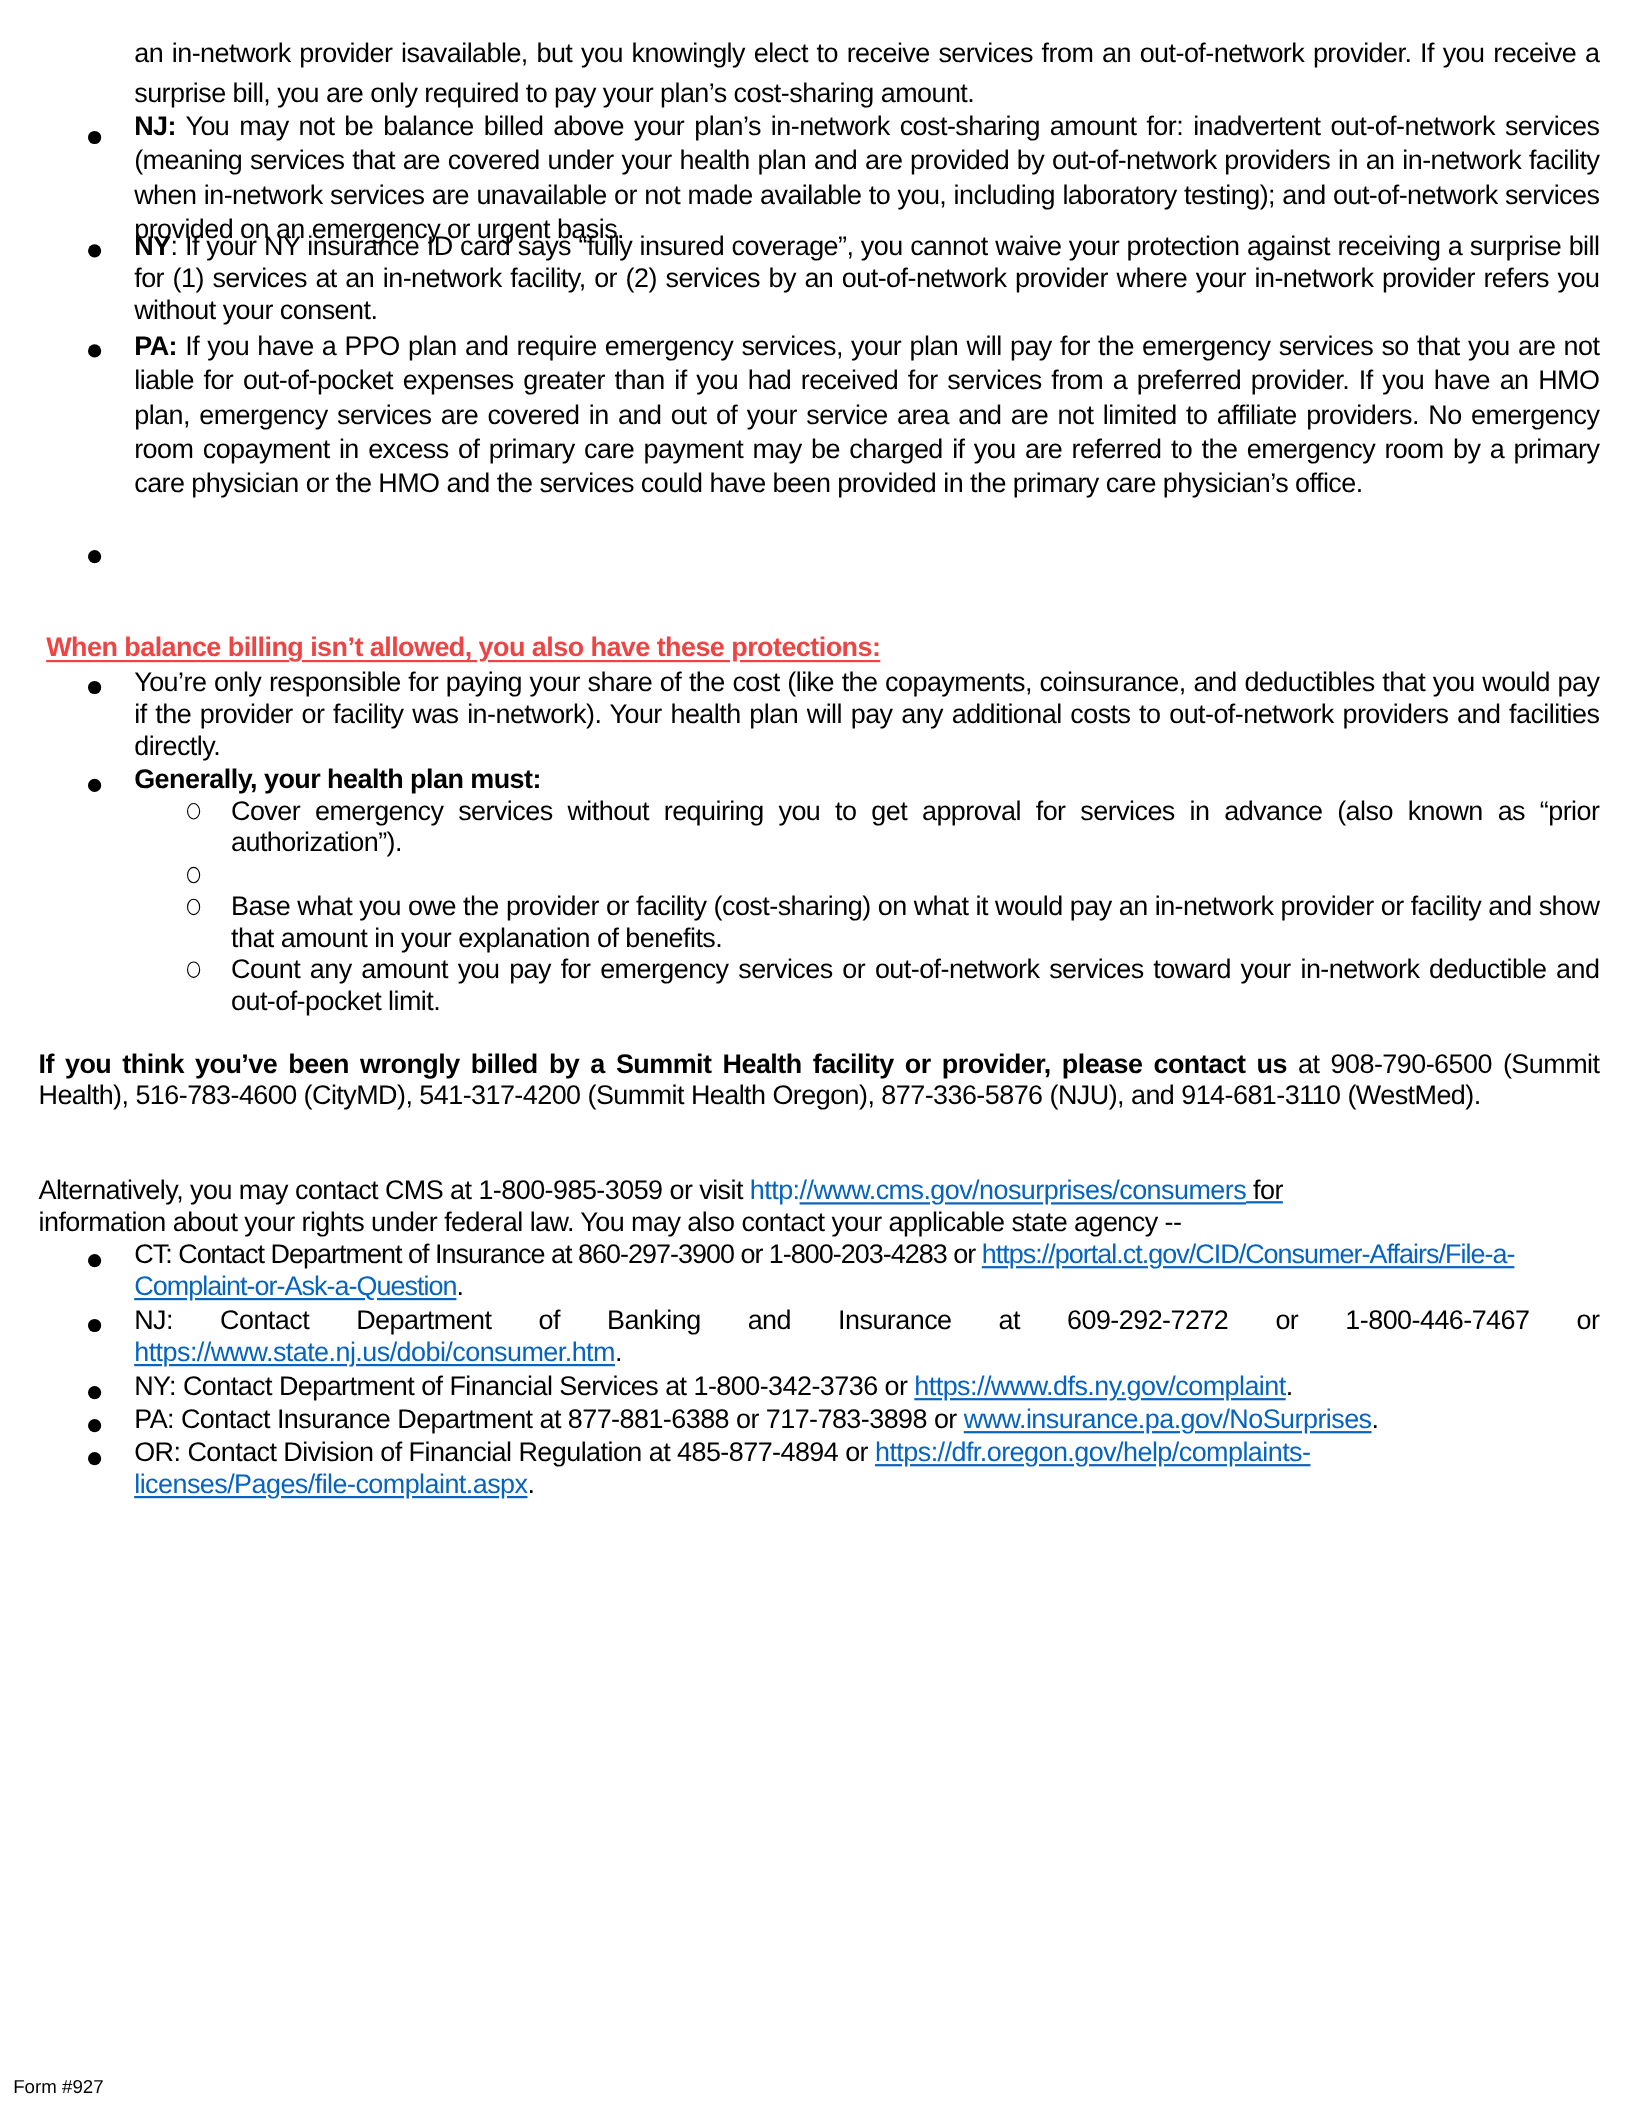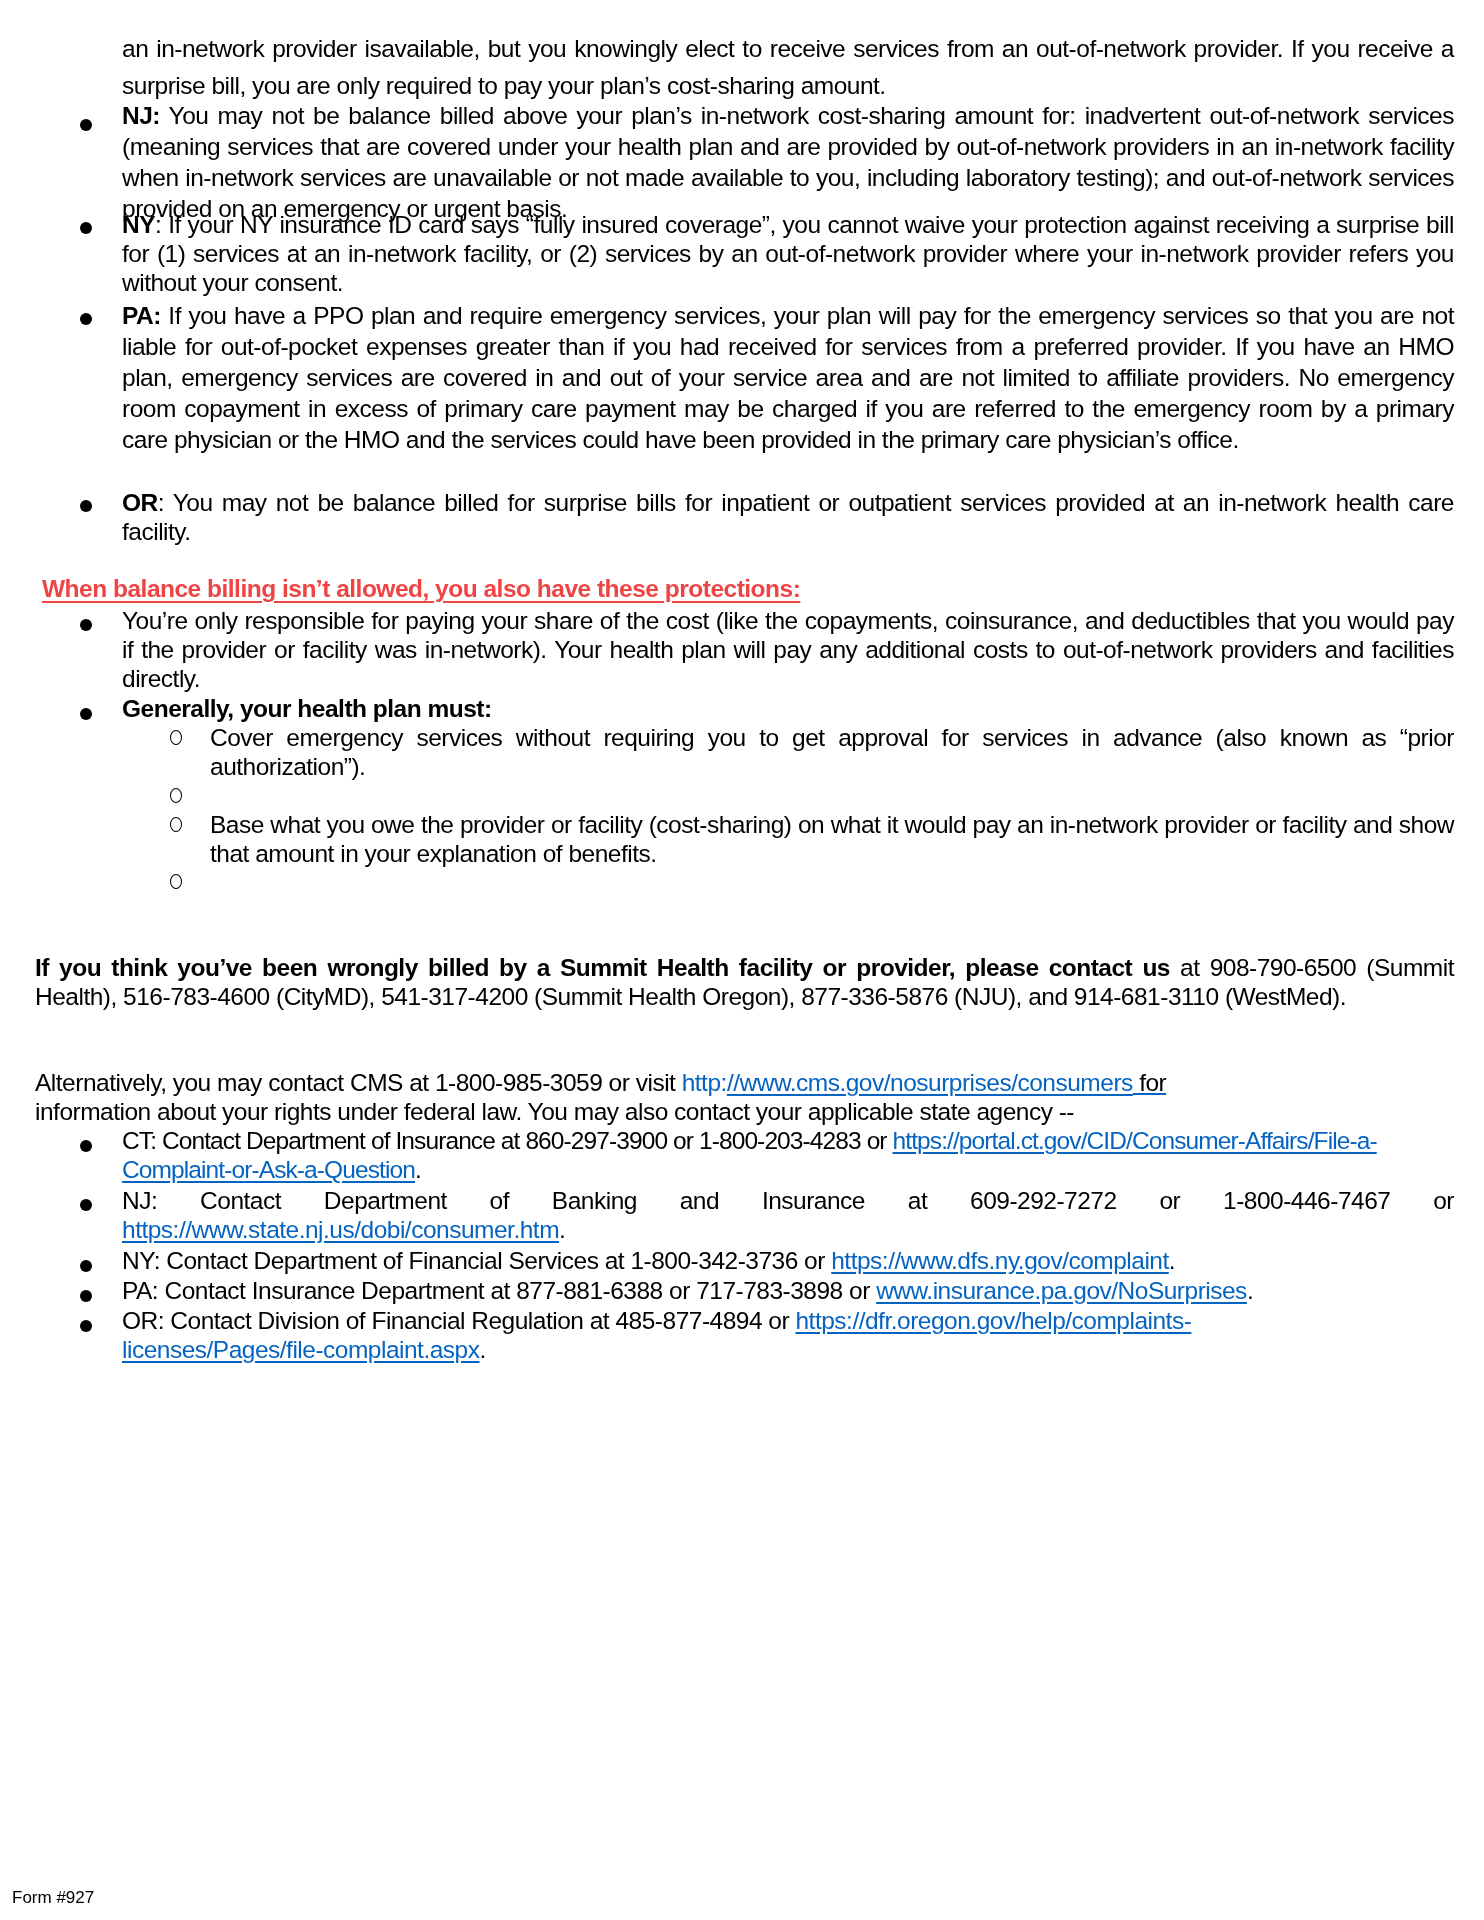--- a/index.html
+++ b/index.html
@@ -35,39 +35,39 @@
   <div class="bullet" style="top:119px;"></div>
   <div class="blk txt indent" style="top:100px; line-height:31px;"><b>NJ:</b><span> You may not be balance billed above your plan’s in-network cost-sharing amount for: inadvertent out-of-network services (meaning services that are covered under your health plan and are provided by out-of-network providers in an in-network facility when in-network services are unavailable or not made available to you, including laboratory testing); and out-of-network services provided on an emergency or urgent basis.</span></div>
 
   <div class="bullet" style="top:222px;"></div>
   <div class="blk txt indent" style="top:210px; line-height:29px;"><b>NY</b><span>: If your NY insurance ID card says “fully insured coverage”, you cannot waive your protection against receiving a surprise bill for (1) services at an in-network facility, or (2) services by an out-of-network provider where your in-network provider refers you without your consent.</span></div>
 
   <div class="bullet" style="top:313px;"></div>
   <div class="blk txt indent" style="top:300px; line-height:31px;"><b>PA:</b><span> If you have a PPO plan and require emergency services, your plan will pay for the emergency services so that you are not liable for out-of-pocket expenses greater than if you had received for services from a preferred provider. If you have an HMO plan, emergency services are covered in and out of your service area and are not limited to affiliate providers. No emergency room copayment in excess of primary care payment may be charged if you are referred to the emergency room by a primary care physician or the HMO and the services could have been provided in the primary care physician’s office.</span></div>
 
   <div class="bullet" style="top:500px;"></div>
-  <div class="blk txt indent" style="top:488px; line-height:29px;"><b>OR</b><span>: You may not be balance billed for surprise bills for inpatient or outpatient services provided at an in-network health care facility.</span></div>
 
   <div class="blk heading" style="left:42px; top:575px;">When balance billing isn’t allowed, you also have these protections:</div>
 
   <div class="bullet" style="top:619px;"></div>
   <div class="blk txt indent" style="top:606px; line-height:29px;">You’re only responsible for paying your share of the cost (like the copayments, coinsurance, and deductibles that you would pay if the provider or facility was in-network). Your health plan will pay any additional costs to out-of-network providers and facilities directly.</div>
 
   <div class="bullet" style="top:708px;"></div>
   <div class="blk txt indent" style="top:694px; line-height:29px;font-weight:bold;">Generally, your health plan must:</div>
 
   <div class="circle" style="top:730px;"></div>
   <div class="blk txt" style="left:210px; width:1244px; top:723px; line-height:29px;">Cover emergency services without requiring you to get approval for services in advance (also known as “prior authorization”).</div>
 
   <div class="circle" style="top:788px;"></div>
 
   <div class="circle" style="top:817px;"></div>
   <div class="blk txt" style="left:210px; width:1244px; top:810px; line-height:29px;">Base what you owe the provider or facility (cost-sharing) on what it would pay an in-network provider or facility and show that amount in your explanation of benefits.</div>
 
   <div class="circle" style="top:874px;"></div>
+  <div class="blk txt" style="left:210px; width:1244px; top:867px; line-height:29px;">Count any amount you pay for emergency services or out-of-network services toward your in-network deductible and out-of-pocket limit.</div>
 
   <div class="blk txt" style="left:35px; width:1419px; top:953px; line-height:29px;"><b>If you think you’ve been wrongly billed by a Summit Health facility or provider, please contact us</b><span> at 908-790-6500 (Summit Health), 516-783-4600 (CityMD), 541-317-4200 (Summit Health Oregon), 877-336-5876 (NJU), and 914-681-3110 (WestMed).</span></div>
 
   <div class="blk txt" style="left:35px; width:1419px; top:1068px; line-height:29px; text-align:left;"><span>Alternatively, you may contact CMS at 1-800-985-3059 or visit </span><a class="link" style="text-decoration:none;">http:</a><a class="link">//www.cms.gov/nosurprises/consumers</a><span style="text-decoration:underline; text-decoration-color:#0563C1;"> for </span><br><span>information about your rights under federal law.  You may also contact your applicable state agency  --</span></div>
 
   <div class="bullet" style="top:1140px;"></div>
   <div class="blk txt indent" style="top:1126px; line-height:29px; text-align:left; letter-spacing:-0.9px;"><span>CT: Contact Department of Insurance at 860-297-3900 or 1-800-203-4283 or </span><a class="link">https://portal.ct.gov/CID/Consumer-Affairs/File-a-Complaint-or-Ask-a-Question</a><span>.</span></div>
 
   <div class="bullet" style="top:1199px;"></div>
   <div class="blk txt indent" style="top:1186px; line-height:29px;"><span>NJ: Contact Department of Banking and Insurance at 609-292-7272 or 1-800-446-7467 or </span><a class="link">https://www.state.nj.us/dobi/consumer.htm</a><span>.</span></div>

